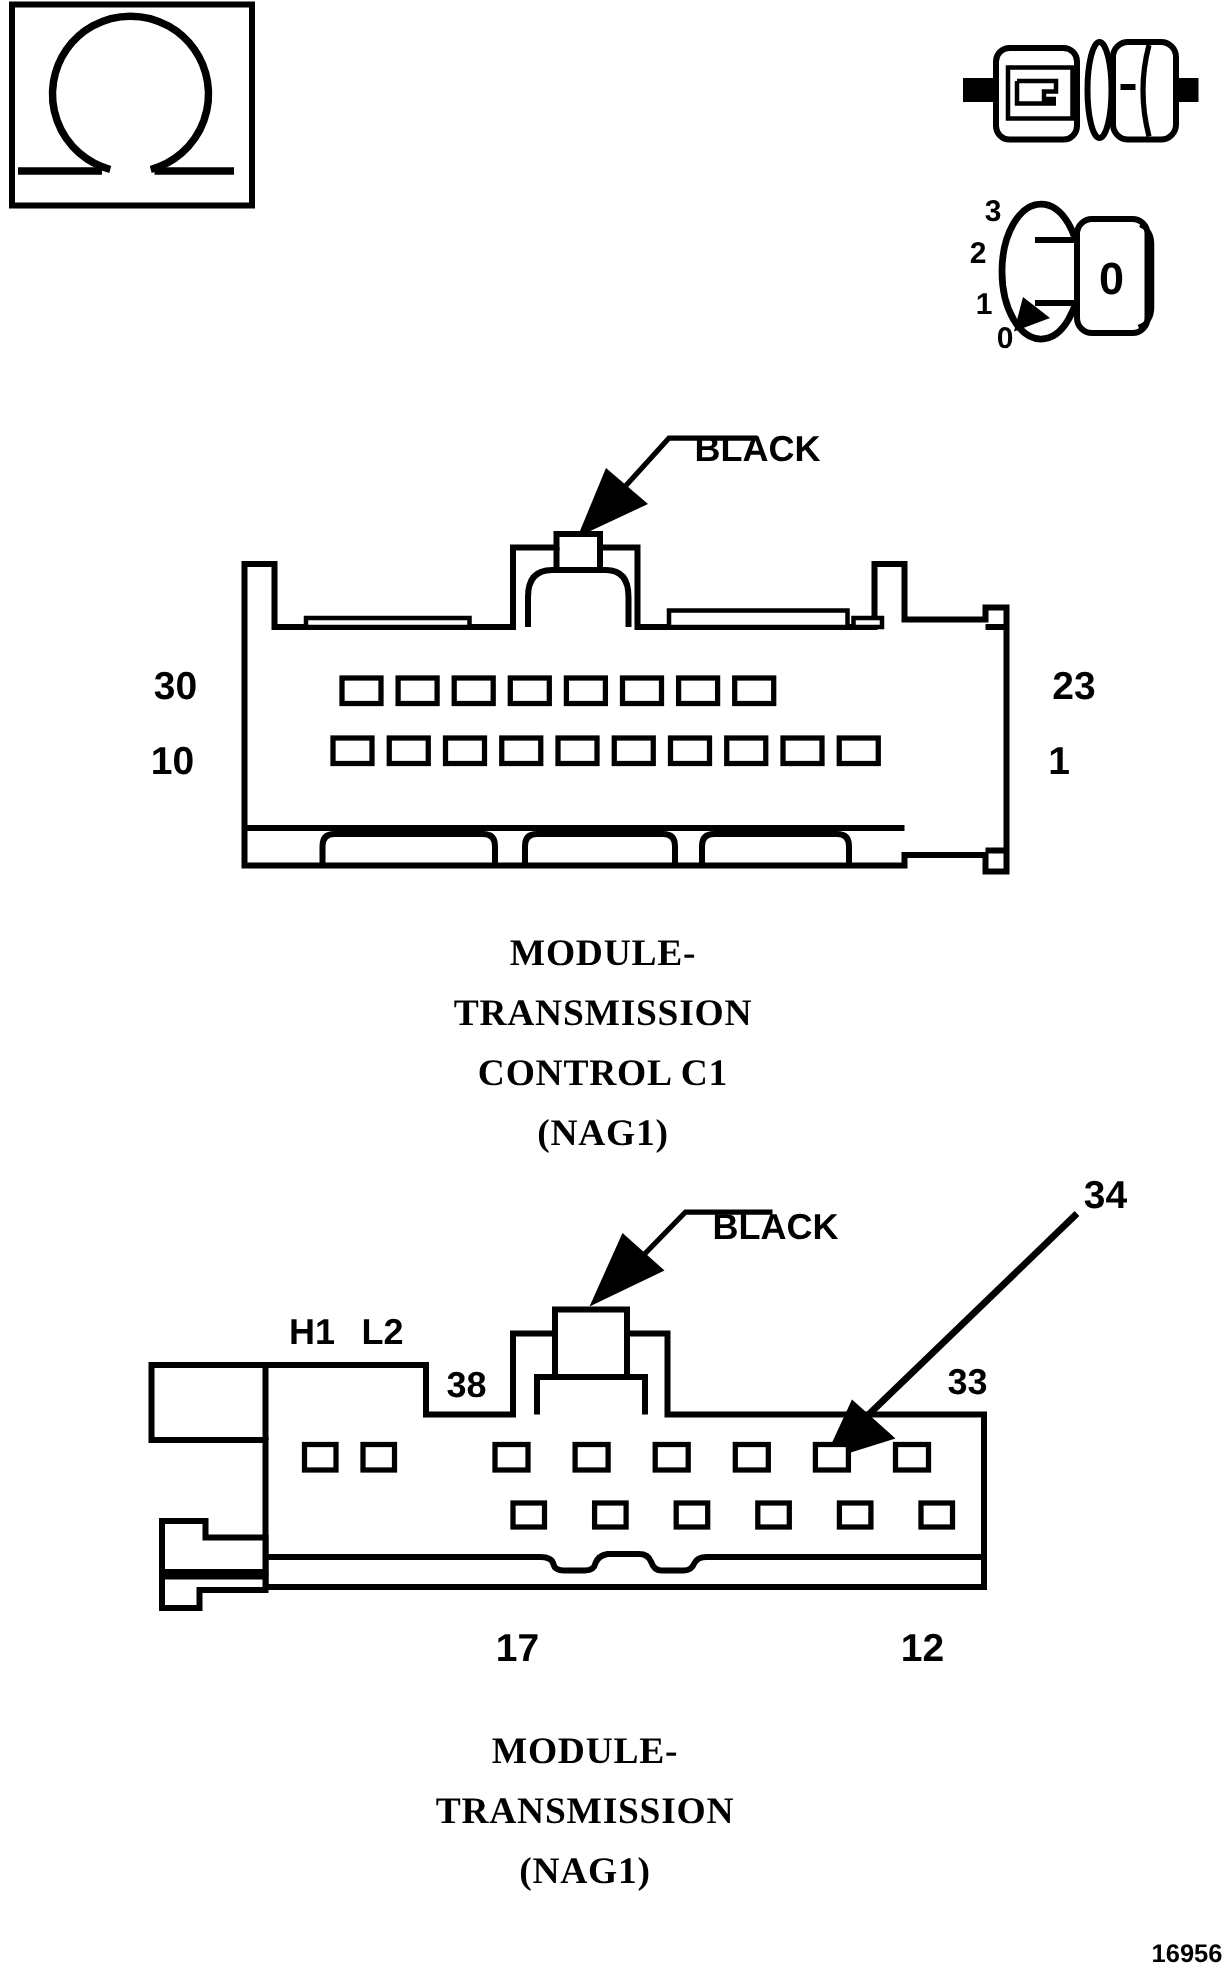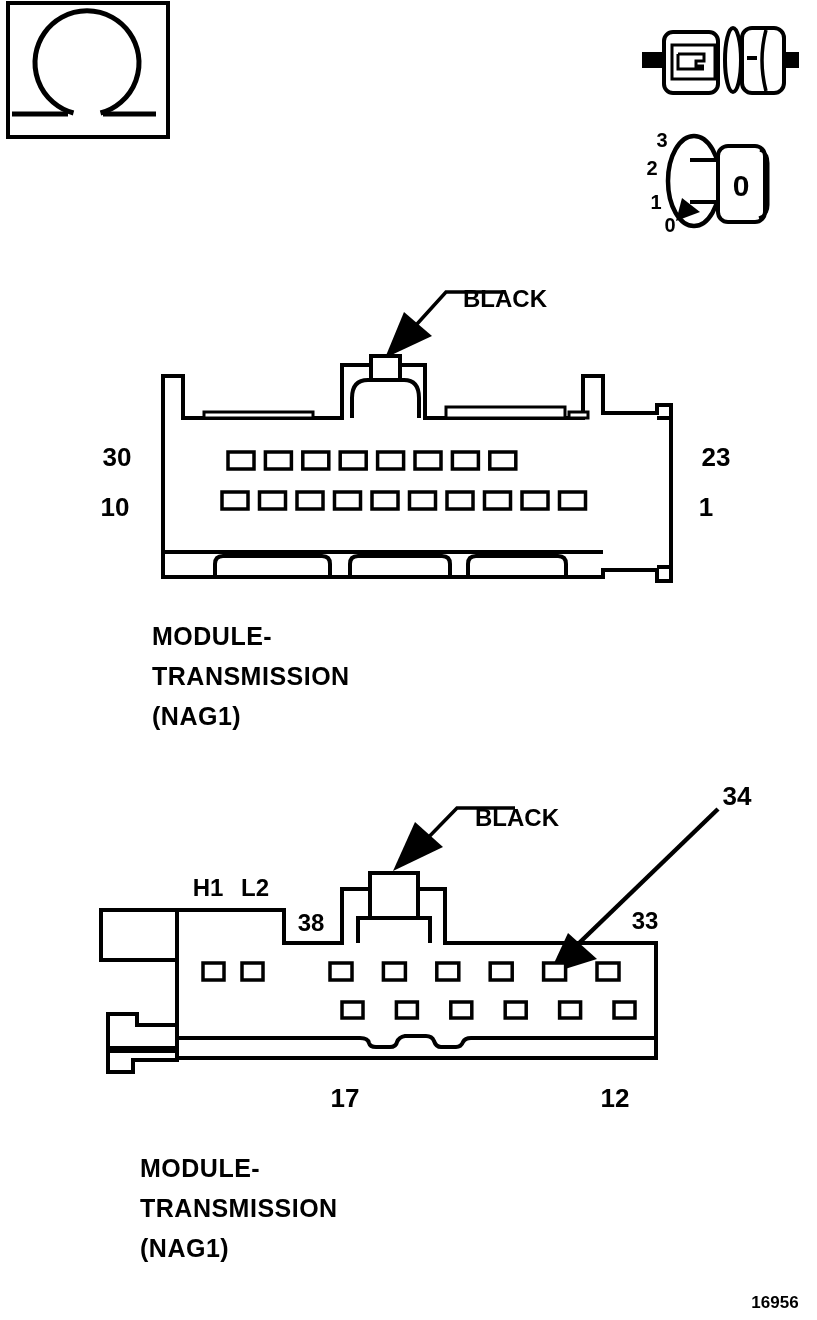--- a/index.html
+++ b/index.html
@@ -16,26 +16,26 @@
   .ln5  { fill:none; stroke:var(--ink); stroke-width:5; }
   .fw   { fill:var(--paper); stroke:var(--ink); stroke-width:4; }
   .fw3  { fill:var(--paper); stroke:var(--ink); stroke-width:3; }
   .blk  { fill:var(--ink); stroke:none; }
   .wmask{ fill:var(--paper); stroke:none; }
   .pin  { fill:var(--paper); stroke:var(--ink); stroke-width:3.5; }
   text.t { font-family:"Liberation Sans", sans-serif; font-weight:bold; fill:var(--ink); text-anchor:middle; }
   .t20 { font-size:20px; } .t24 { font-size:24px; } .t25 { font-size:26px; } .t28 { font-size:30px; }
   .ts  { text-anchor:start; }
   .caption {
-    position:absolute; width:500px; text-align:left;
-    font-weight:bold; font-size:25px; line-height:40px; letter-spacing:0.5px;
+    position:absolute; width:500px; text-align:center;
+    font-weight:bold; font-size:25px; line-height:40px; letter-spacing:0.5px;font-family:Liberation Serif, serif;
   }
   .caption span { display:block; }
   #fig-num {
-    position:absolute; left:735px; top:1293px; width:80px; text-align:center;
+    position:absolute; left:735px; top:1293px; width:80px; text-align:right;
     font-weight:bold; font-size:17px;
   }
 </style>
 </head>
 <body>
 
 <div id="page">
 
   <svg width="817" height="1320" viewBox="0 0 817 1320">
 
@@ -161,20 +161,21 @@
         <rect x="450.8" y="1002" width="21" height="16" class="pin"></rect>
         <rect x="505.2" y="1002" width="21" height="16" class="pin"></rect>
         <rect x="559.6" y="1002" width="21" height="16" class="pin"></rect>
         <rect x="614" y="1002" width="21" height="16" class="pin"></rect>
       </g>
   </svg>
 
   <div class="caption" style="left:152px; top:616px;">
     <span>MODULE-</span>
     <span>TRANSMISSION</span>
+    <span>CONTROL C1</span>
     <span>(NAG1)</span>
   </div>
 
   <div class="caption" style="left:140px; top:1148px;">
     <span>MODULE-</span>
     <span>TRANSMISSION</span>
     <span>(NAG1)</span>
   </div>
 
   <div id="fig-num">16956</div>

